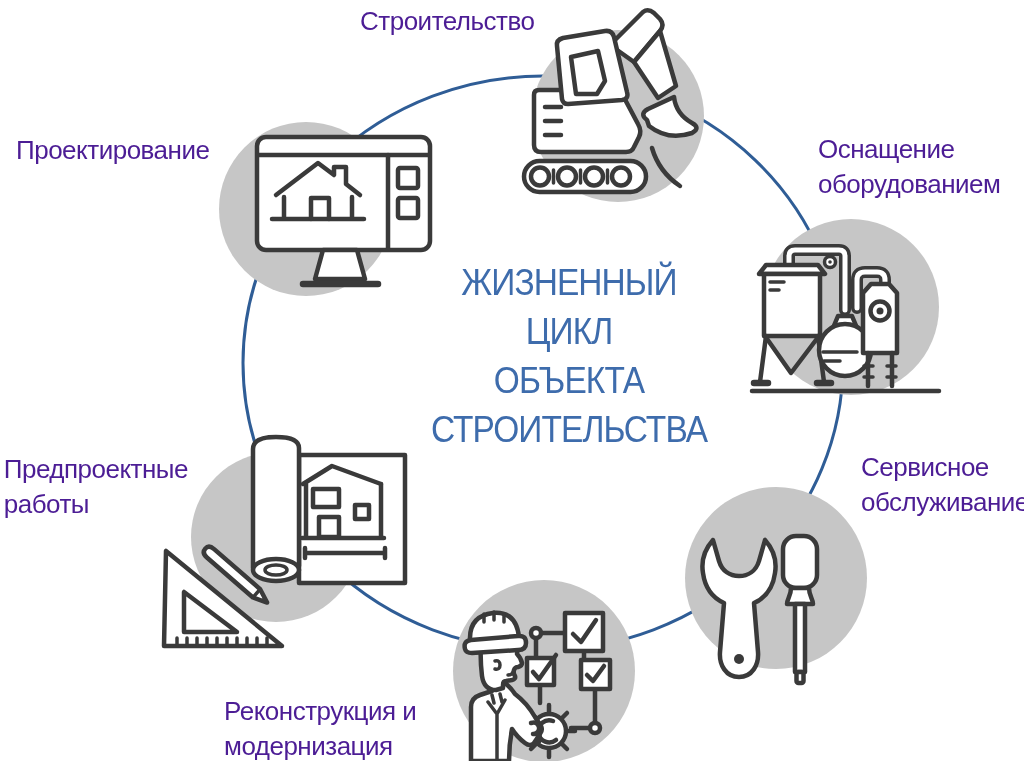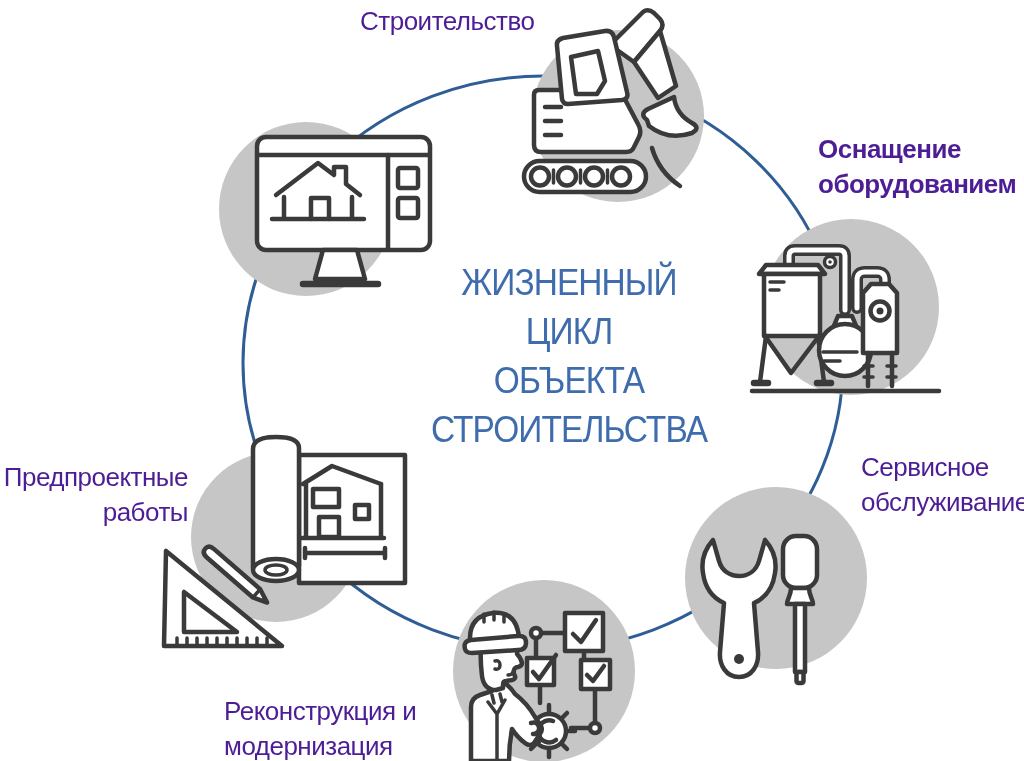--- a/index.html
+++ b/index.html
@@ -14,24 +14,24 @@
   .thick{stroke-width:6.5;}
   .gray {fill:#c6c6c6;}
   .dark {fill:#3a3a3a;stroke:none;}
   .pipe-o{stroke:#3a3a3a;stroke-width:12;fill:none;stroke-linecap:round;}
   .pipe-i{stroke:#ffffff;stroke-width:5;fill:none;stroke-linecap:round;}
   .ring {stroke:#2f5d96;stroke-width:3;fill:none;}
 
   .stage-label{position:absolute;font-size:26px;line-height:35px;color:#4c1d95;
                letter-spacing:-0.5px;white-space:pre-line;}
   .lbl-construction {left:360px;top:4px;}
-  .lbl-equipment    {left:818px;top:132px;font-weight:bold;}
+  .lbl-equipment    {left:818px;top:132px;}
   .lbl-service      {left:861px;top:450px;}
   .lbl-modernization{left:224px;top:682px;margin-top:12px;}
-  .lbl-predesign    {right:836px;top:452px;text-align:right;margin-top:8px;}
+  .lbl-predesign    {right:836px;top:452px;}
   .lbl-design       {left:16px;top:133px;}
 
   .center-title{position:absolute;left:409px;top:258px;width:320px;text-align:center;
                 font-size:36px;line-height:49px;color:#3e6cac;letter-spacing:-1px;
                 white-space:pre-line;transform:scaleX(0.93);}
 </style>
 </head>
 <body>
 
 <div class="canvas">
@@ -174,13 +174,14 @@
 
   <div class="stage-label lbl-construction">Строительство</div>
   <div class="stage-label lbl-equipment">Оснащение
 оборудованием</div>
   <div class="stage-label lbl-service">Сервисное
 обслуживание</div>
   <div class="stage-label lbl-modernization">Реконструкция и
 модернизация</div>
   <div class="stage-label lbl-predesign">Предпроектные
 работы</div>
+  <div class="stage-label lbl-design">Проектирование</div>
 </div>
 
 </body></html>

